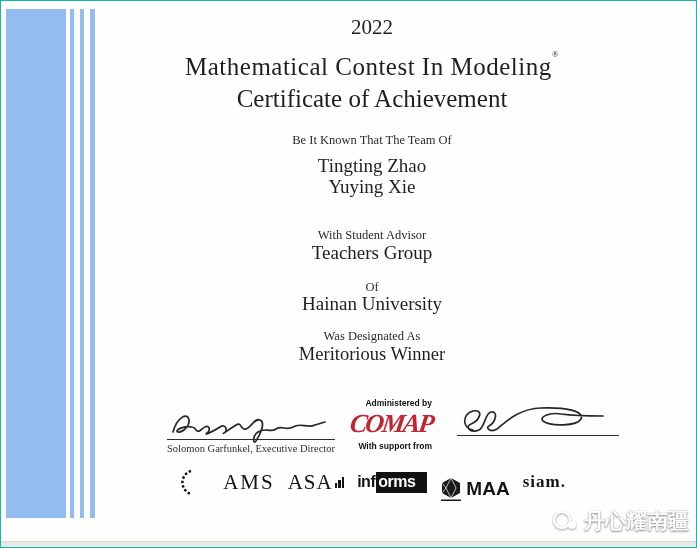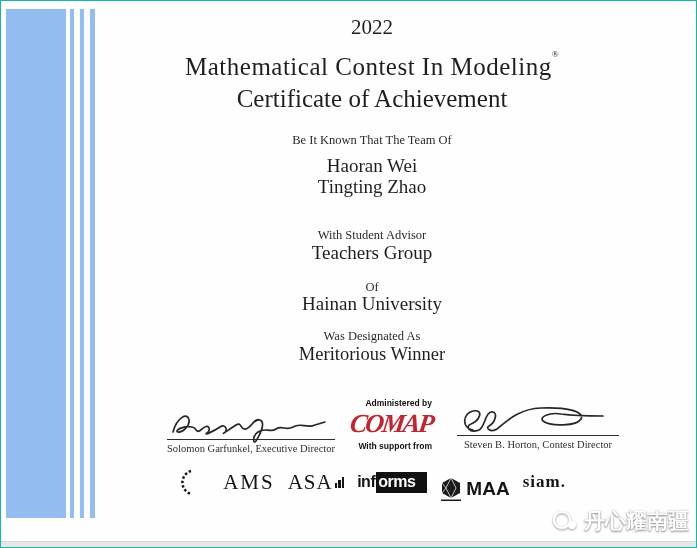--- a/index.html
+++ b/index.html
@@ -92,22 +92,22 @@
   <div class="stripe stripe-t3"></div>
 
   <div class="col year">2022</div>
   <div class="col title">
     <span>Mathematical Contest In Modeling</span><sup>®</sup>
   </div>
   <div class="col subtitle">Certificate of Achievement</div>
 
   <div class="col small-label intro">Be It Known That The Team Of</div>
   <div class="col names">
-    <div>Haoran Wei</div>
     <div>Tingting Zhao</div>
+    <div>Yuying Xie</div>
   </div>
 
   <div class="col small-label advisor-label">With Student Advisor</div>
   <div class="col advisor">Teachers Group</div>
 
   <div class="col small-label of-label">Of</div>
   <div class="col institution">Hainan University</div>
 
   <div class="col small-label designation-label">Was Designated As</div>
   <div class="col designation">Meritorious Winner</div>
@@ -124,21 +124,20 @@
     <div class="tiny">Administered by</div>
     <div class="comap">COMAP</div>
     <div class="tiny">With support from</div>
   </div>
 
   <div class="sig sig-right">
     <svg width="162" height="38" viewBox="0 0 162 38">
       <path d="M16 29 C4 27 6 12 16 10 C28 8 22 20 14 23 C8 25 12 33 22 29 C28 26 28 12 34 11 C42 10 38 22 32 25 C28 27 34 32 40 28 C48 22 60 8 84 7 C108 6 128 10 124 18 C120 25 94 26 86 20 C82 16 92 11 104 13 C118 15 132 15 146 15"></path>
     </svg>
     <div class="sig-line"></div>
-    <div class="sig-label">Steven B. Horton, Contest Director</div>
   </div>
 
   <div class="logo-row">
     <div class="logo logo-ams">
       <svg width="15" height="27" viewBox="0 0 15 27">
         <path d="M13 2 A 12 12 0 0 0 13 25" fill="none" stroke="#141414" stroke-width="2.5" stroke-dasharray="2.5 2"></path>
       </svg>
       <span>AMS</span>
     </div>
     <div class="logo logo-asa">

